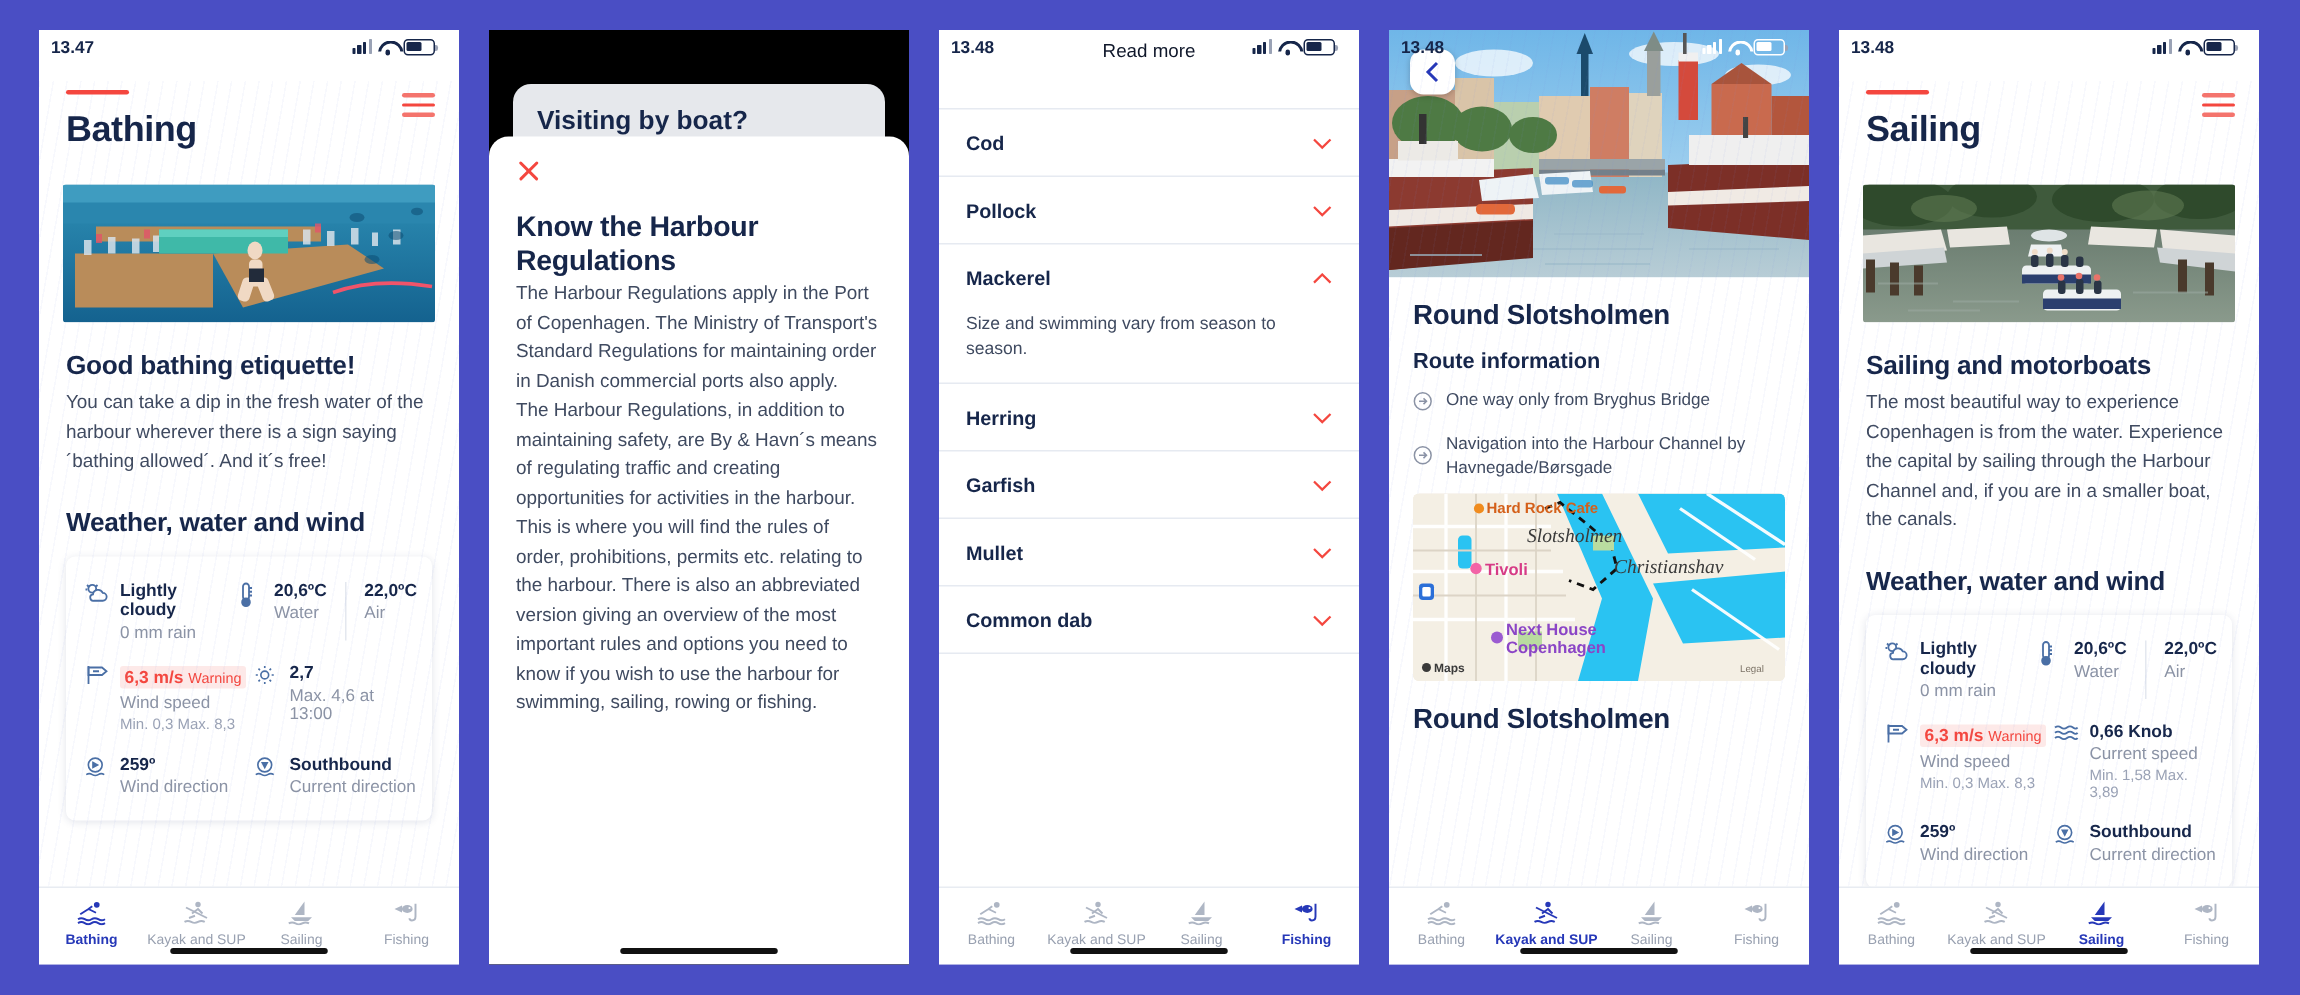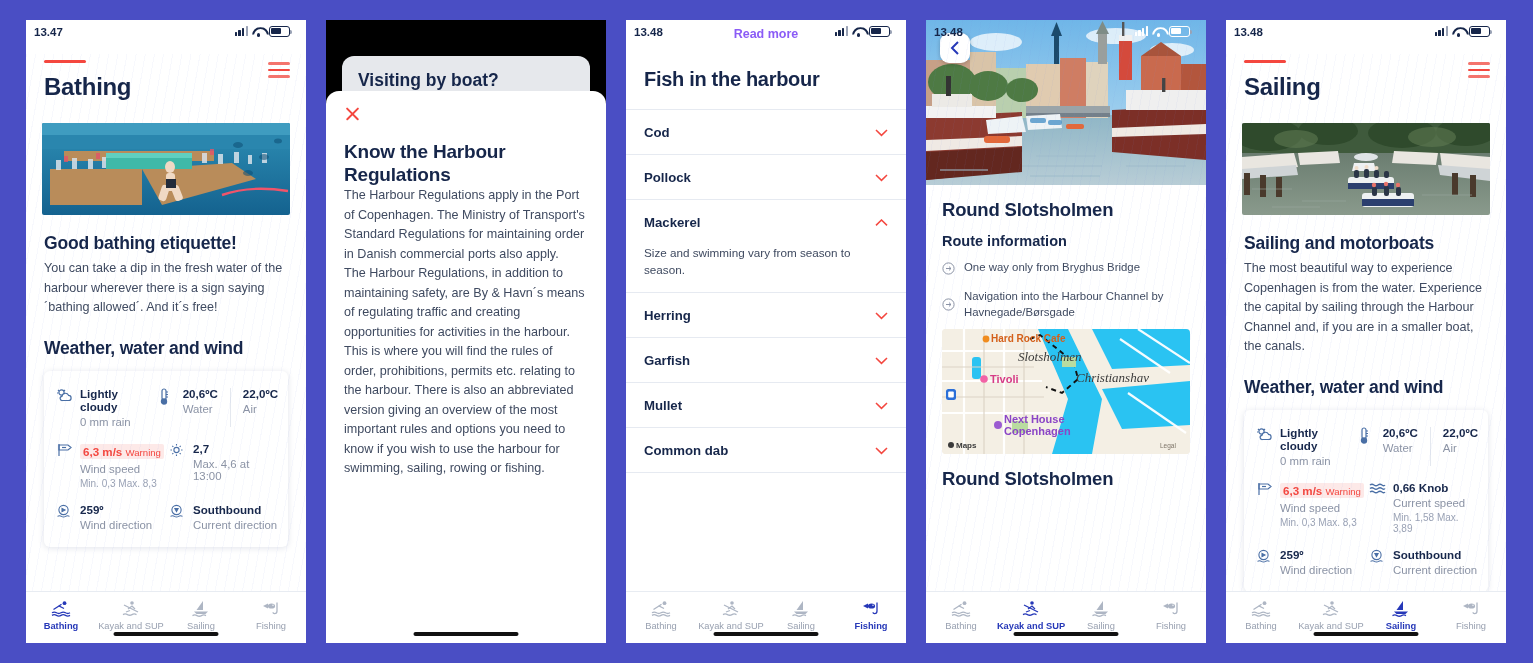--- a/index.html
+++ b/index.html
@@ -27,21 +27,21 @@
     height: 34px;
     display: flex; align-items: flex-start;
     justify-content: space-between;
     padding: 6px 16px 0 8px;
     font-size: 11.5px; font-weight: bold;
     color: #16264a;
     position: relative;
   }
   .statusbar .center-title {
     position: absolute; left: 0; right: 0; top: 7px;
-    text-align: center; font-size: 12.5px; font-weight: 700; color: #8b5cf6;
+    text-align: center; font-size: 12.5px; font-weight: 400; color: #0f172a;
   }
   .status-icons { display: flex; align-items: center; gap: 4px; }
   .sig { display: flex; align-items: flex-end; gap: 1.5px; height: 9px; }
   .sig i { width: 2.2px; background: #16264a; border-radius: .5px; display: block; }
   .sig i:nth-child(1) { height: 4px; }
   .sig i:nth-child(2) { height: 6px; }
   .sig i:nth-child(3) { height: 8px; }
   .sig i:nth-child(4) { height: 9.5px; background: #9aa2b5; }
   .wifi { width: 13px; height: 10px; position: relative; }
   .wifi::before {
@@ -488,21 +488,20 @@
             <i></i>
           </span>
         <span class="wifi"></span>
         <span class="batt">
             <span></span>
           </span>
       </div>
     </div>
 
     <div class="screen-body">
-      <div class="acc-title">Fish in the harbour</div>
 
       <div class="acc-list clip" style="height:455px;">
         <div class="acc-item">
           <div class="acc-head">
             <span>Cod</span>
             <svg class="chev" viewBox="0 0 13 8" fill="none" stroke="currentColor" stroke-width="1.5">
                 <path d="M1 1 L6.5 6.4 L12 1"></path>
               </svg>
           </div>
         </div>

